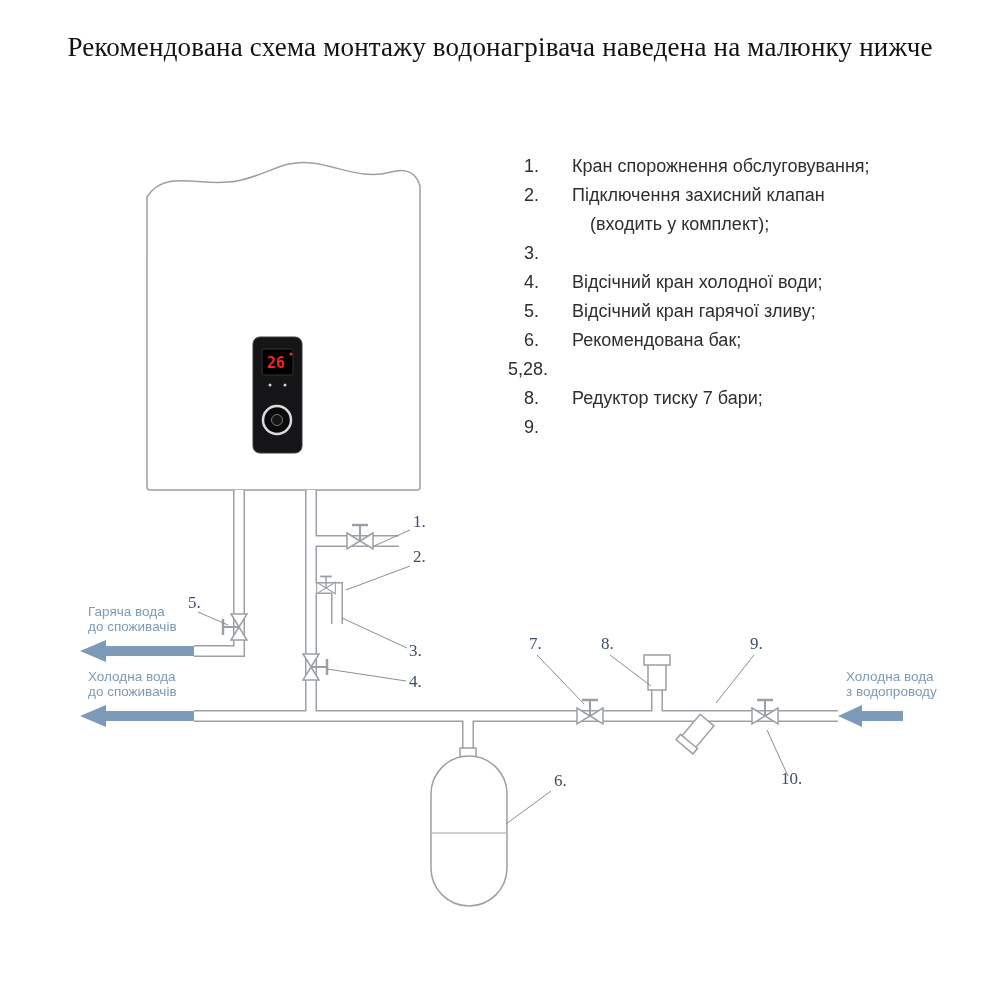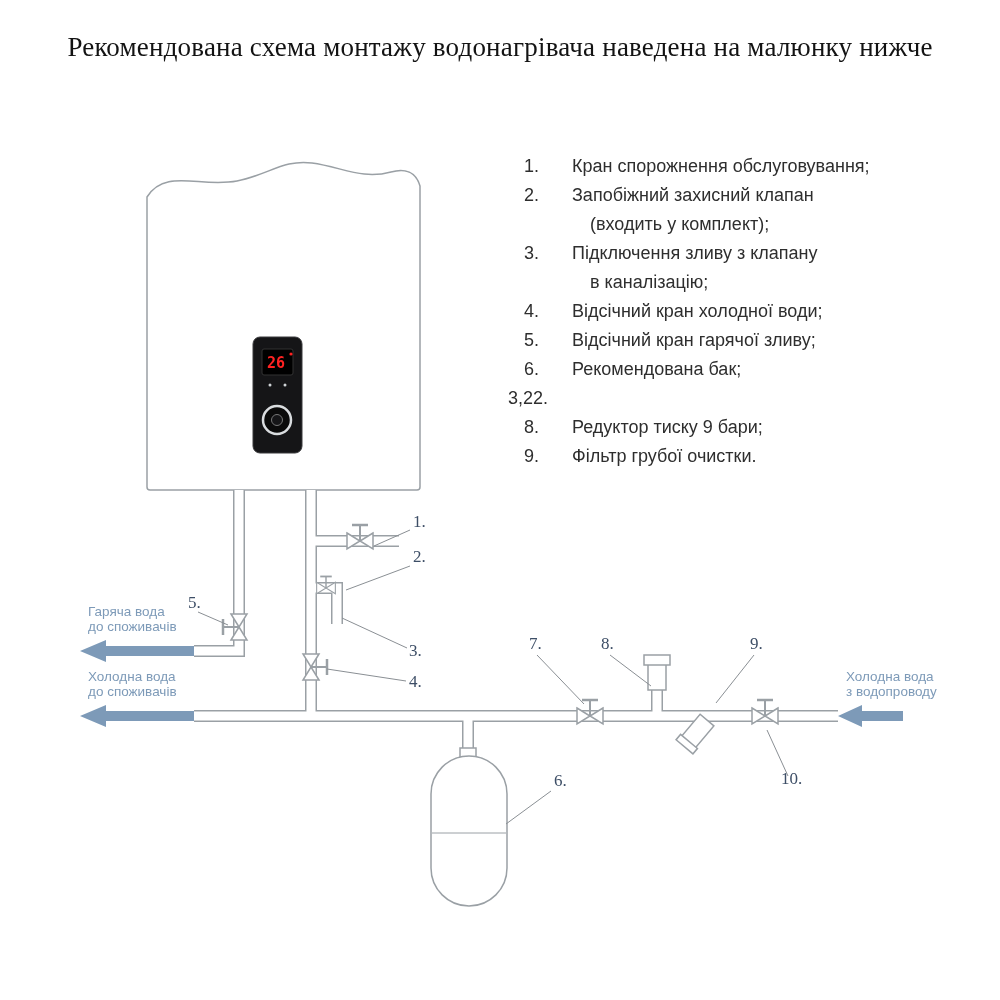--- a/index.html
+++ b/index.html
@@ -34,50 +34,47 @@
 
   <div class="title">Рекомендована схема монтажу водонагрівача наведена на малюнку нижче</div>
 
   <div class="legend">
     <div class="legend-row">
       <span class="legend-num">1.</span>
       <span class="legend-text">Кран спорожнення обслуговування;</span>
     </div>
     <div class="legend-row">
       <span class="legend-num">2.</span>
-      <span class="legend-text">Запобіжний захисний клапан
+      <span class="legend-text">Підключення захисний клапан
 (входить у комплект);</span>
     </div>
     <div class="legend-row">
       <span class="legend-num">3.</span>
-      <span class="legend-text">Підключення зливу з клапану
-в каналізацію;</span>
     </div>
     <div class="legend-row">
       <span class="legend-num">4.</span>
       <span class="legend-text">Відсічний кран холодної води;</span>
     </div>
     <div class="legend-row">
       <span class="legend-num">5.</span>
       <span class="legend-text">Відсічний кран гарячої зливу;</span>
     </div>
     <div class="legend-row">
       <span class="legend-num">6.</span>
       <span class="legend-text">Рекомендована бак;</span>
     </div>
     <div class="legend-row wide">
-      <span class="legend-num">3,22.</span>
+      <span class="legend-num">5,28.</span>
     </div>
     <div class="legend-row">
       <span class="legend-num">8.</span>
-      <span class="legend-text">Редуктор тиску 9 бари;</span>
+      <span class="legend-text">Редуктор тиску 7 бари;</span>
     </div>
     <div class="legend-row">
       <span class="legend-num">9.</span>
-      <span class="legend-text">Фільтр грубої очистки.</span>
     </div>
   </div>
 
   <svg class="diagram" width="1000" height="1000" viewBox="0 0 1000 1000">
     <defs>
       <g id="valve">
         <polygon class="valve" points="-13,-8 0,0 -13,8"></polygon>
         <polygon class="valve" points="13,-8 0,0 13,8"></polygon>
         <line x1="0" y1="0" x2="0" y2="-16" stroke="#9aa0a5" stroke-width="2"></line>
         <line x1="-8" y1="-16" x2="8" y2="-16" stroke="#9aa0a5" stroke-width="2.5"></line>

